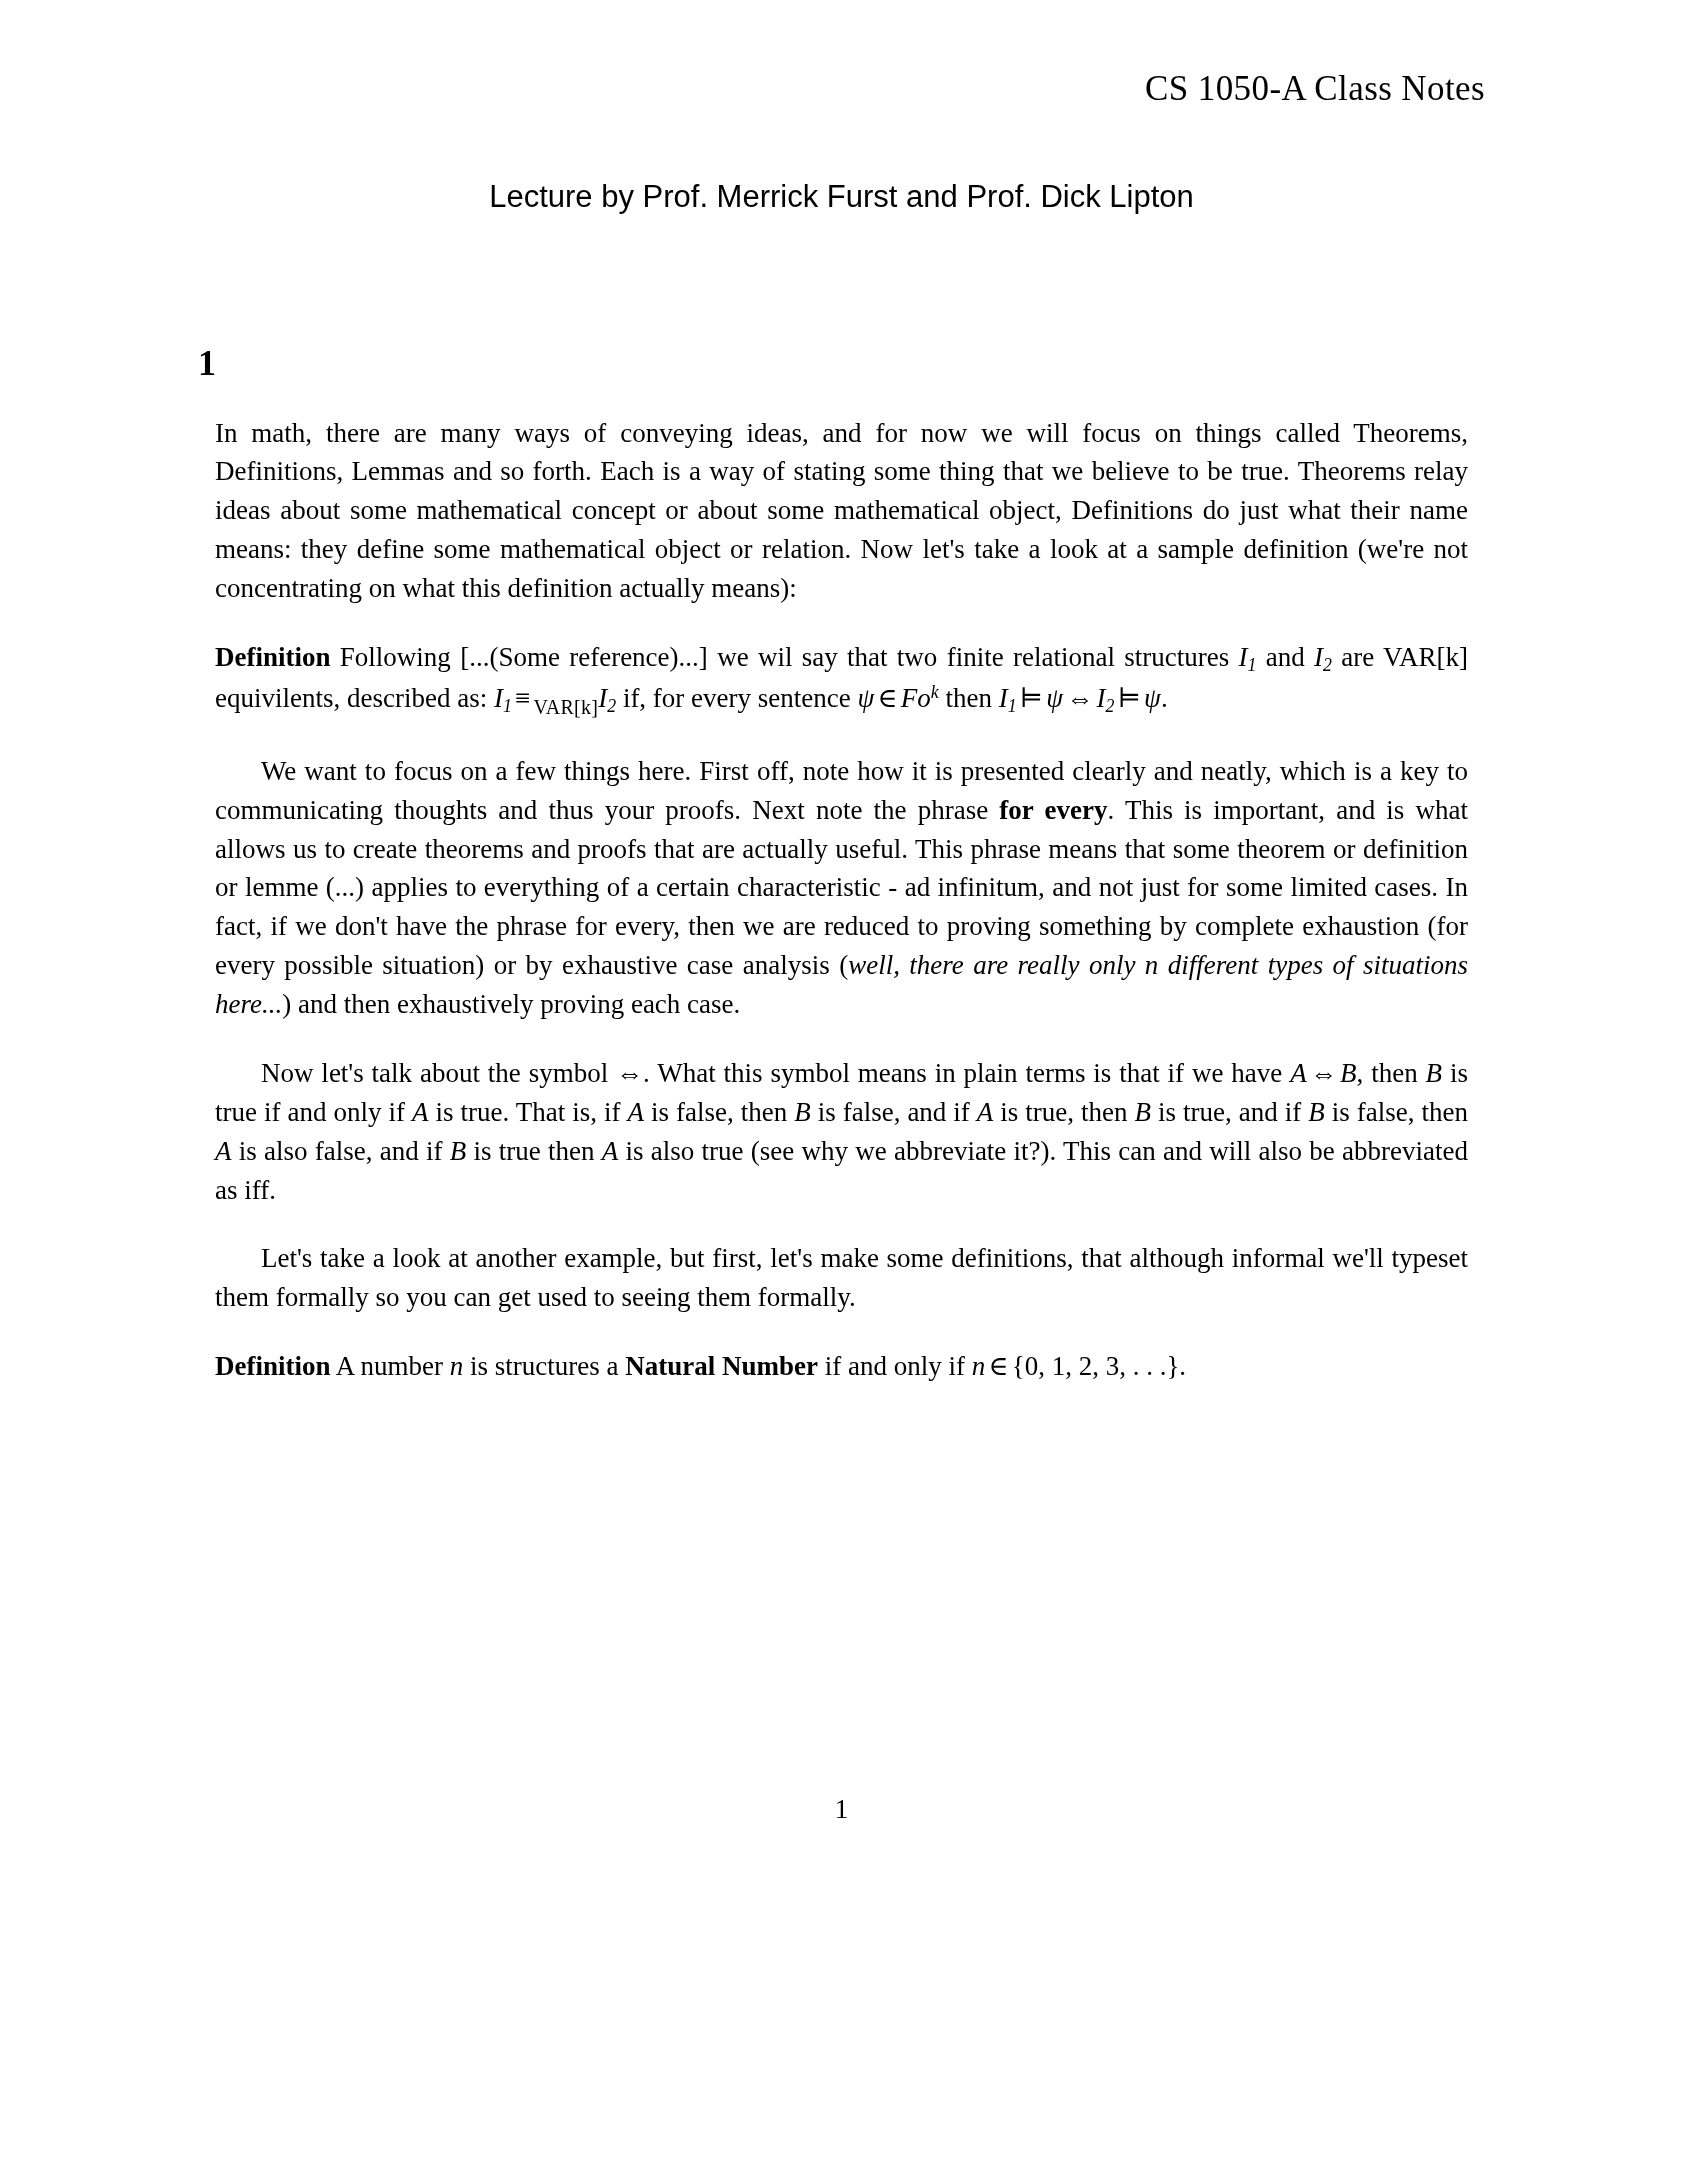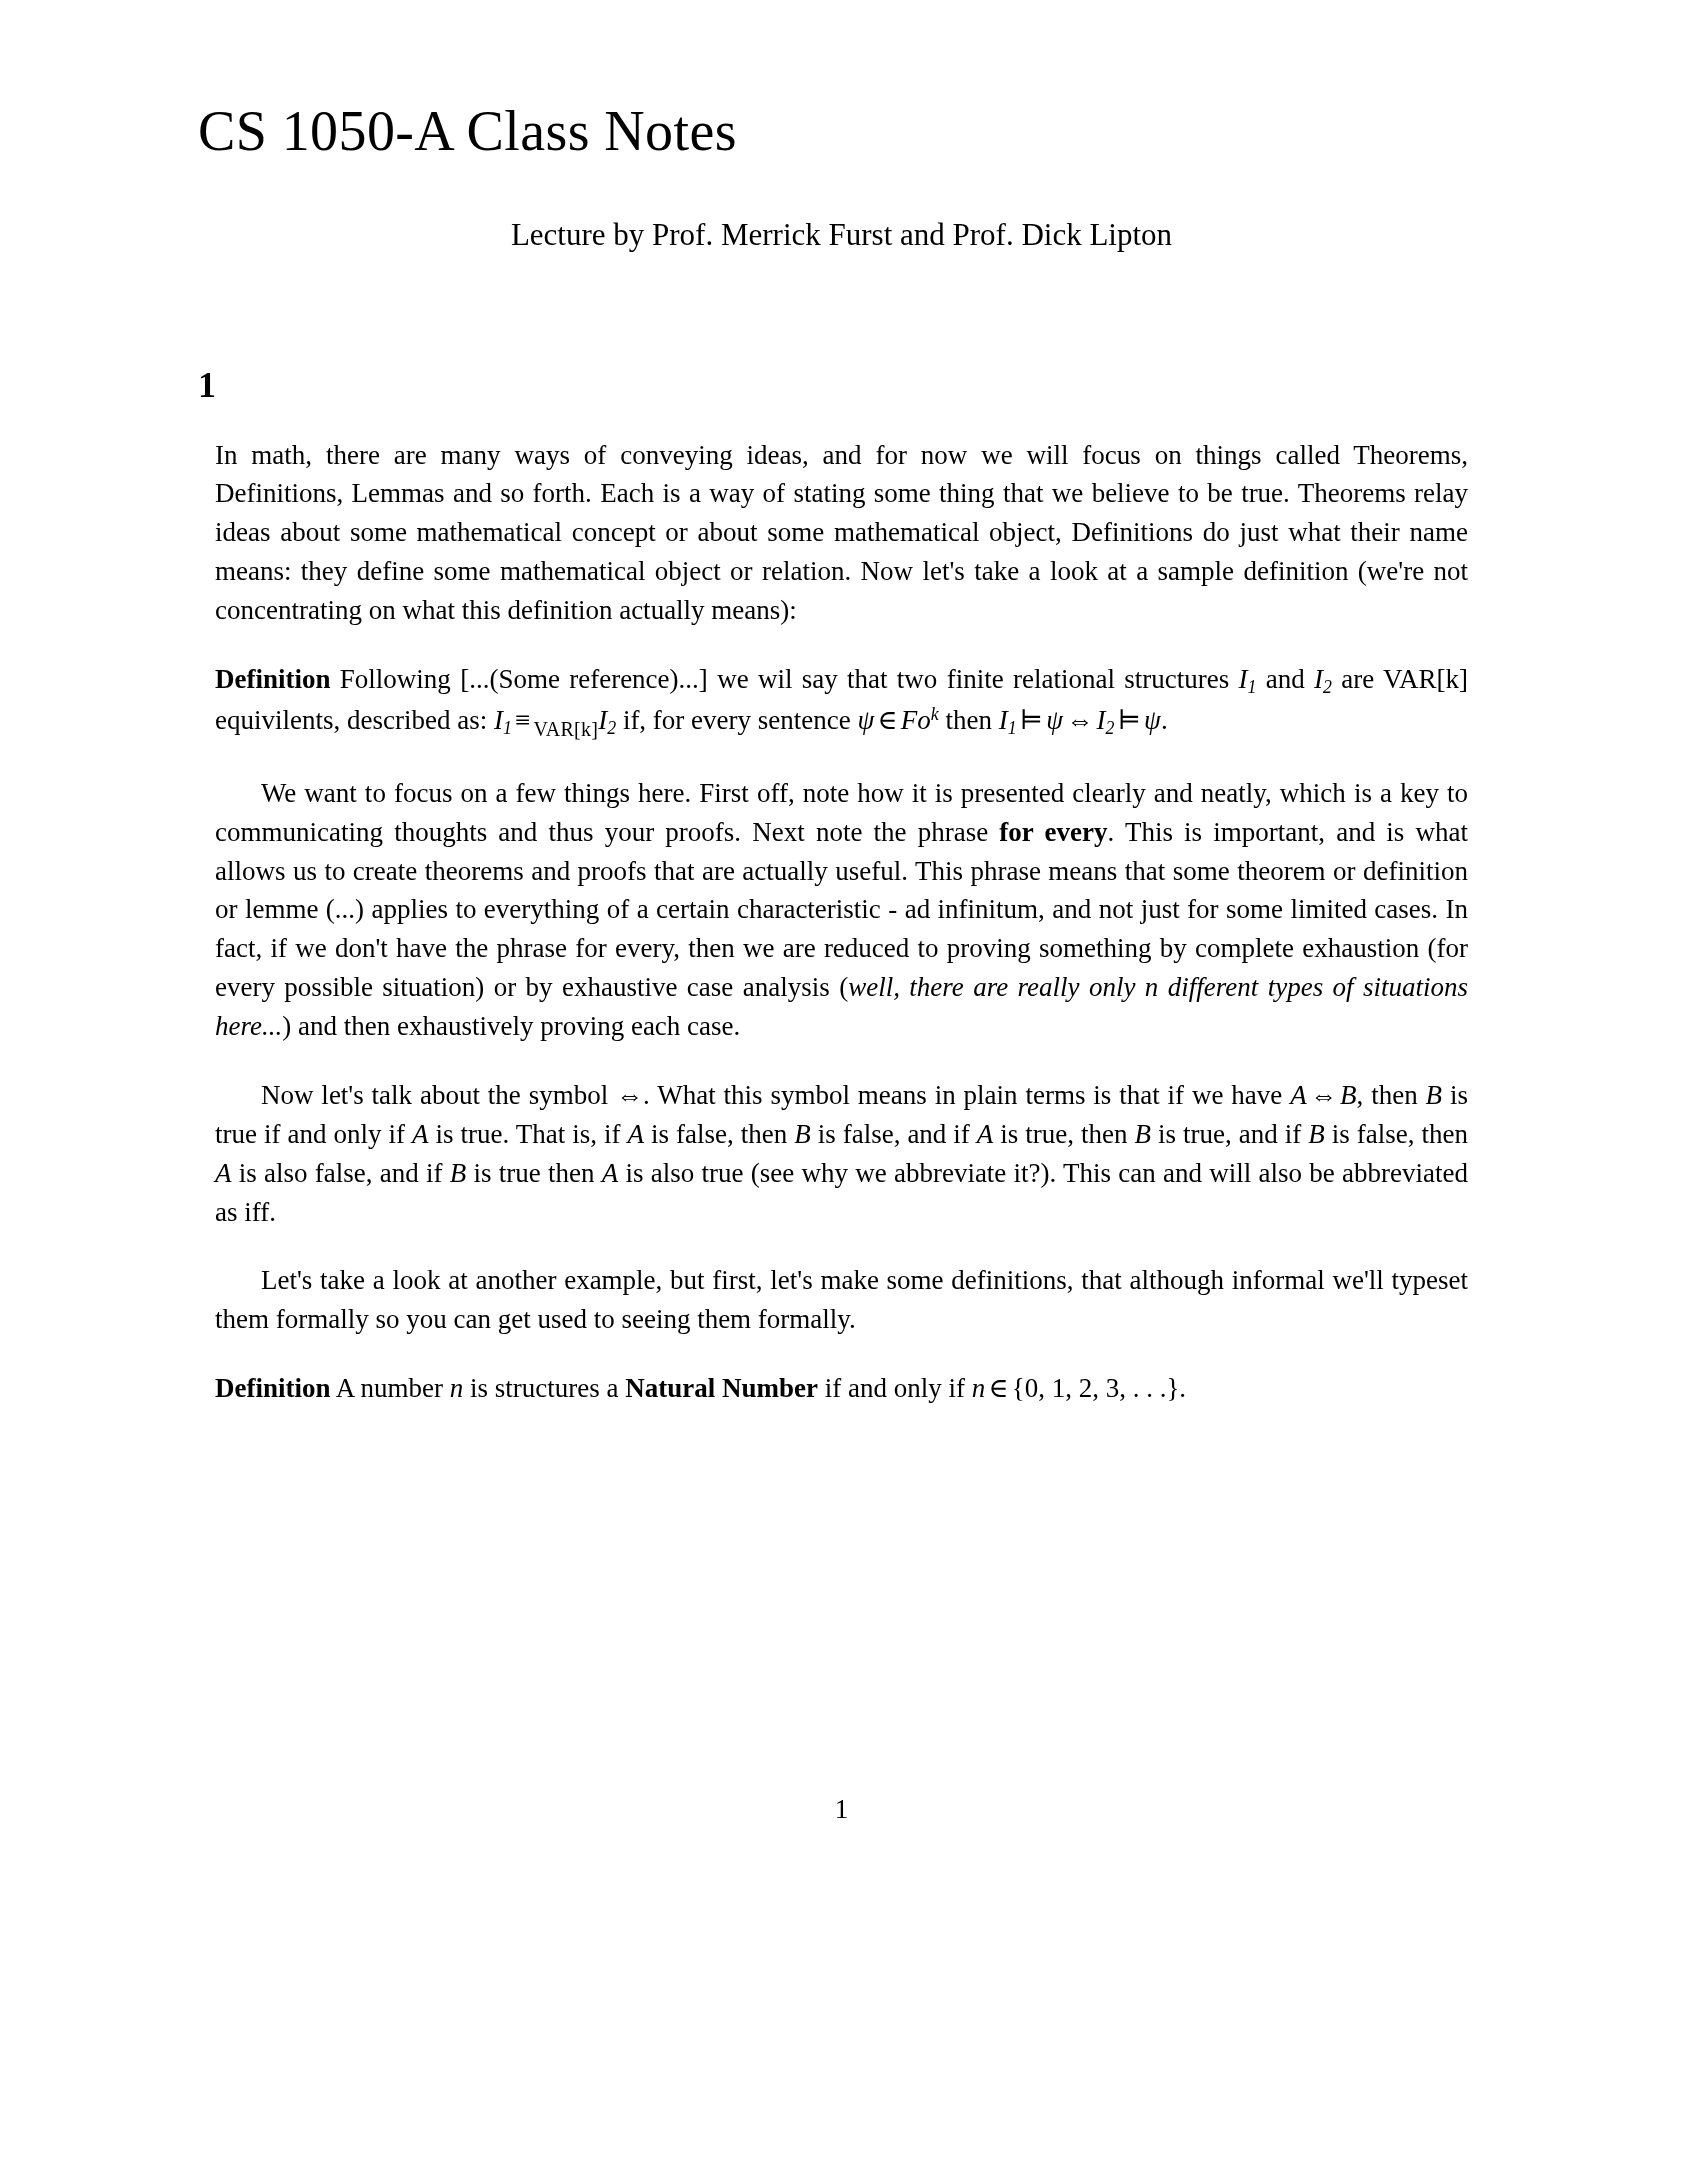--- a/index.html
+++ b/index.html
@@ -25,35 +25,35 @@
 
   .content {
     position: absolute;
     left: 198px;
     top: 0;
     width: 1287px;
   }
 
   
   .doc-title {
-    text-align: left;
-    font-size: 56px;
+    text-align: right;
+    font-size: 35px;
     font-weight: 400;
     letter-spacing: 0.4px;
     margin: 0;
-    padding-top: 99px;
+    padding-top: 69px;
     font-family: "Liberation Serif", "DejaVu Serif", serif;
   }
   .doc-authors {
     text-align: center;
     font-size: 31px;
     font-weight: 400;
-    margin: 0;
+    margin: 16px;
     padding-top: 54px;
-    font-family: Liberation Serif, serif;
+    font-family: Liberation Sans, sans-serif;
   }
   .doc-date {
     text-align: center;
     font-size: 31px;
     font-weight: 400;
     margin: 0;
     padding-top: 48px;
     font-family: "Liberation Serif", "DejaVu Serif", serif;
   }
 

